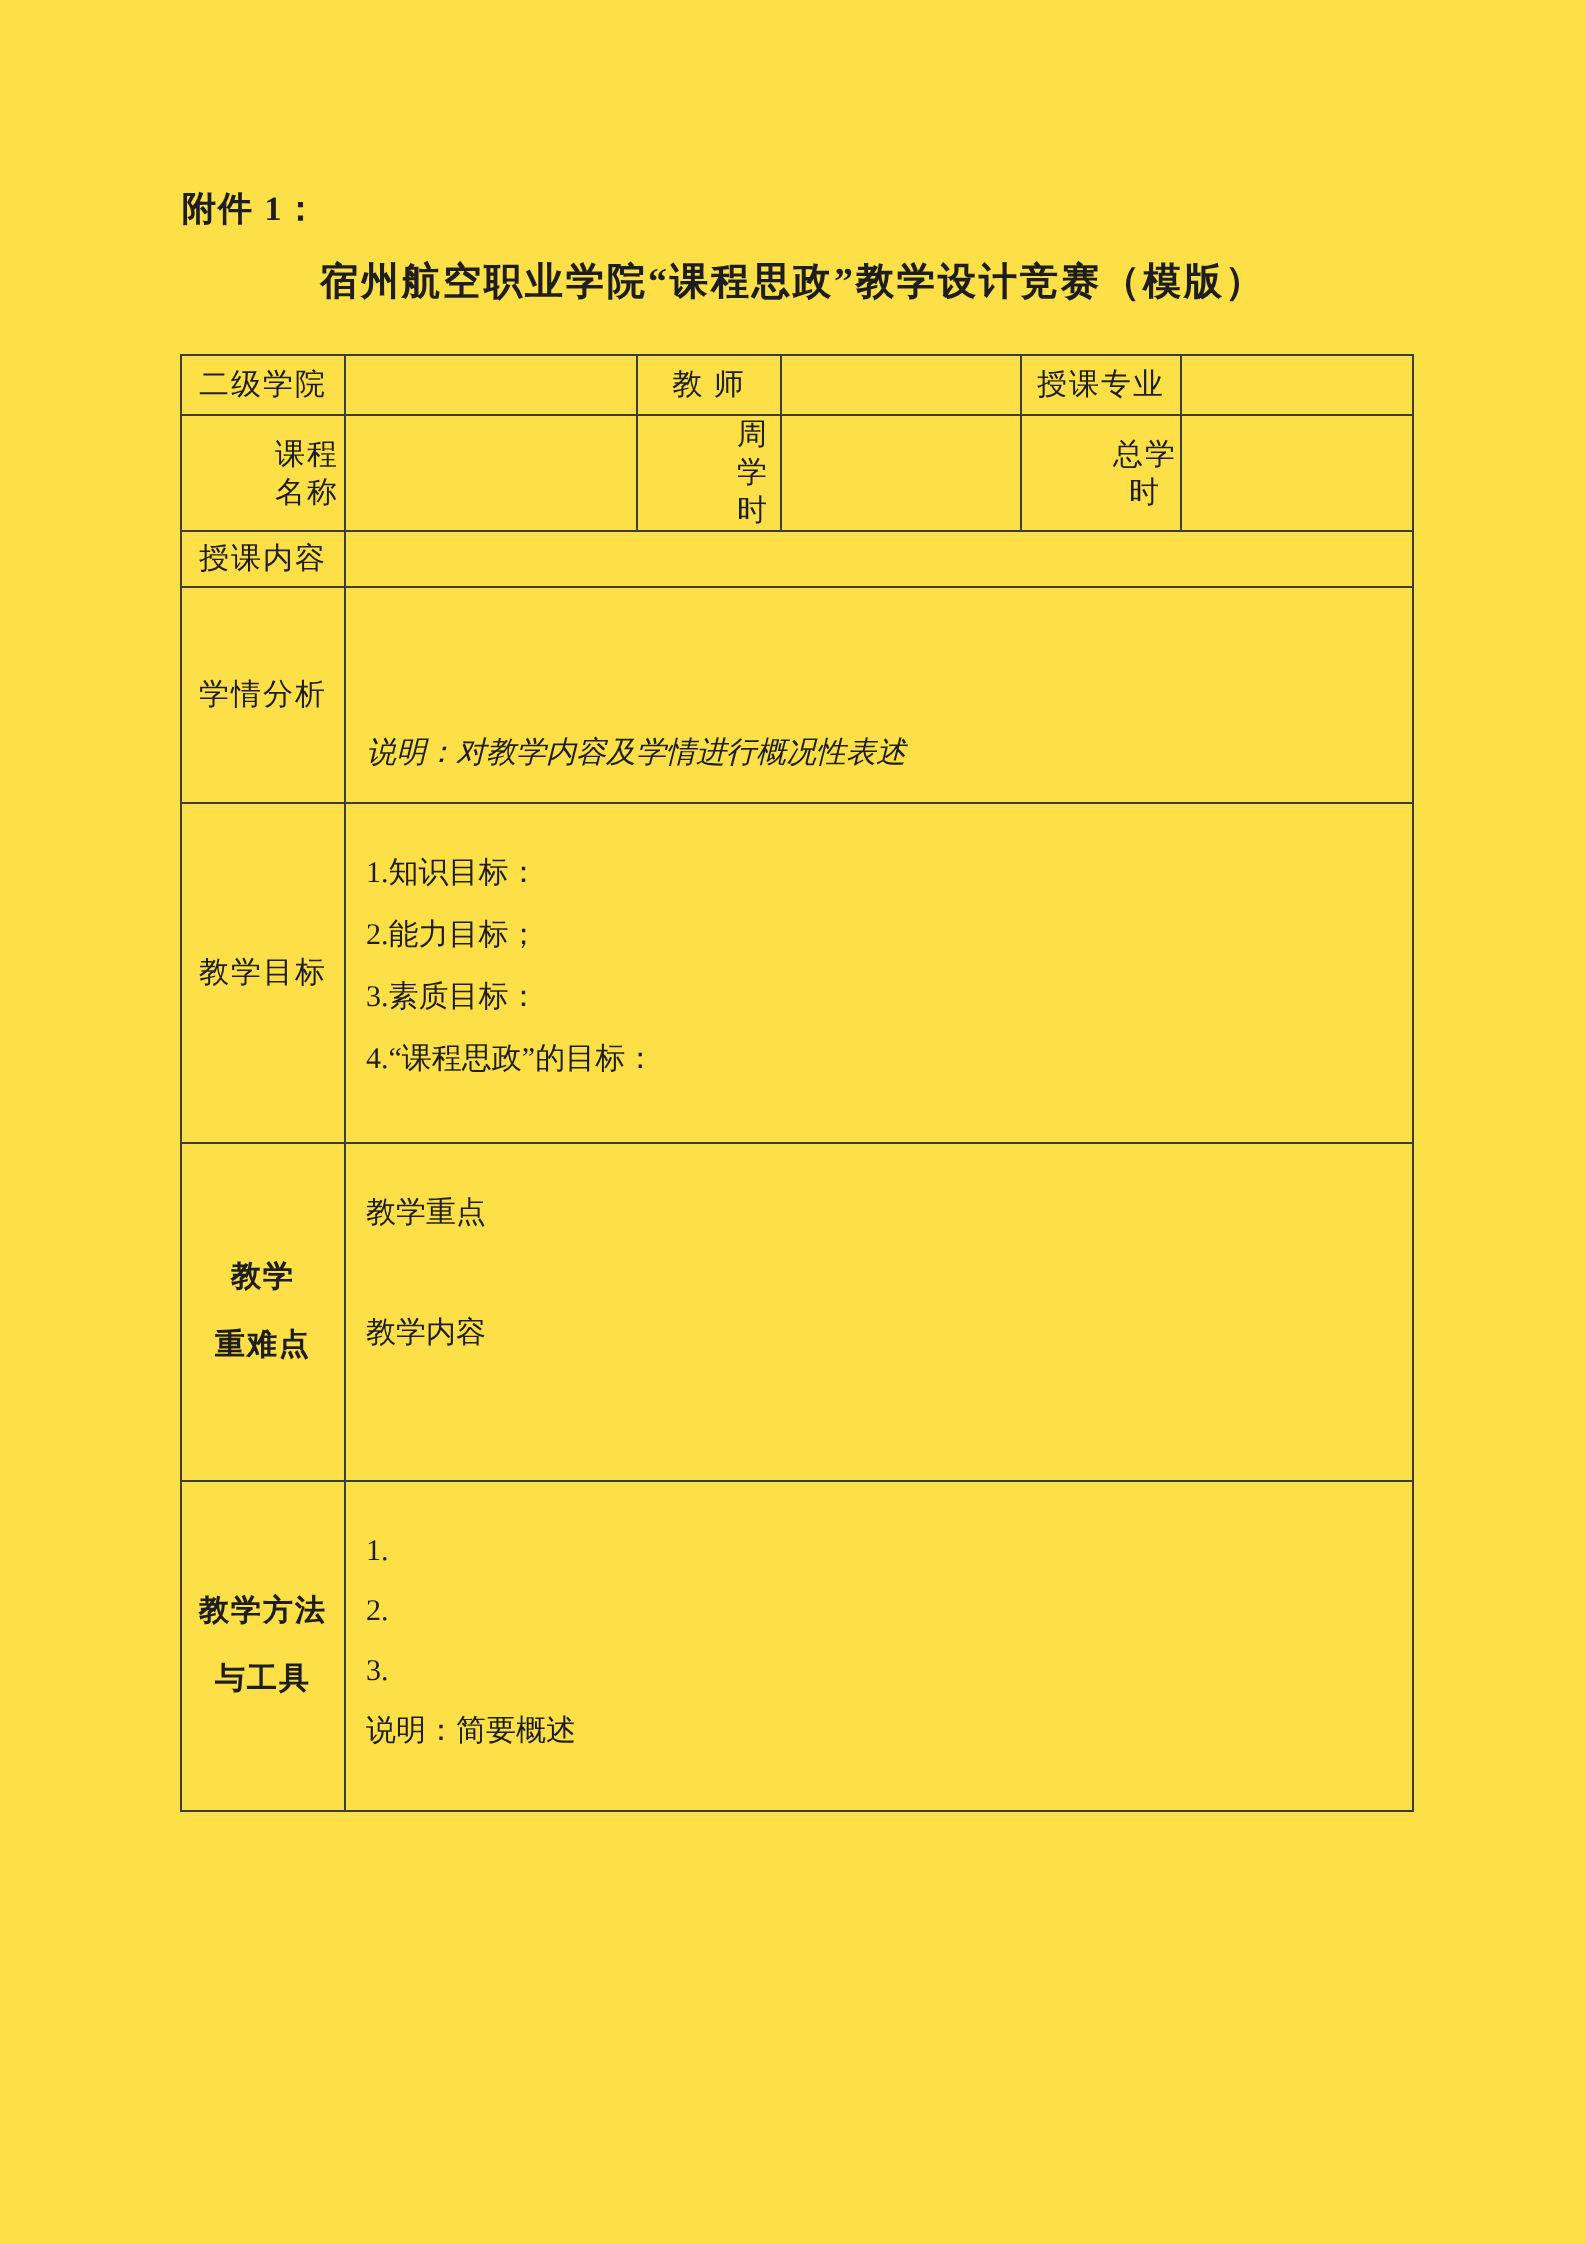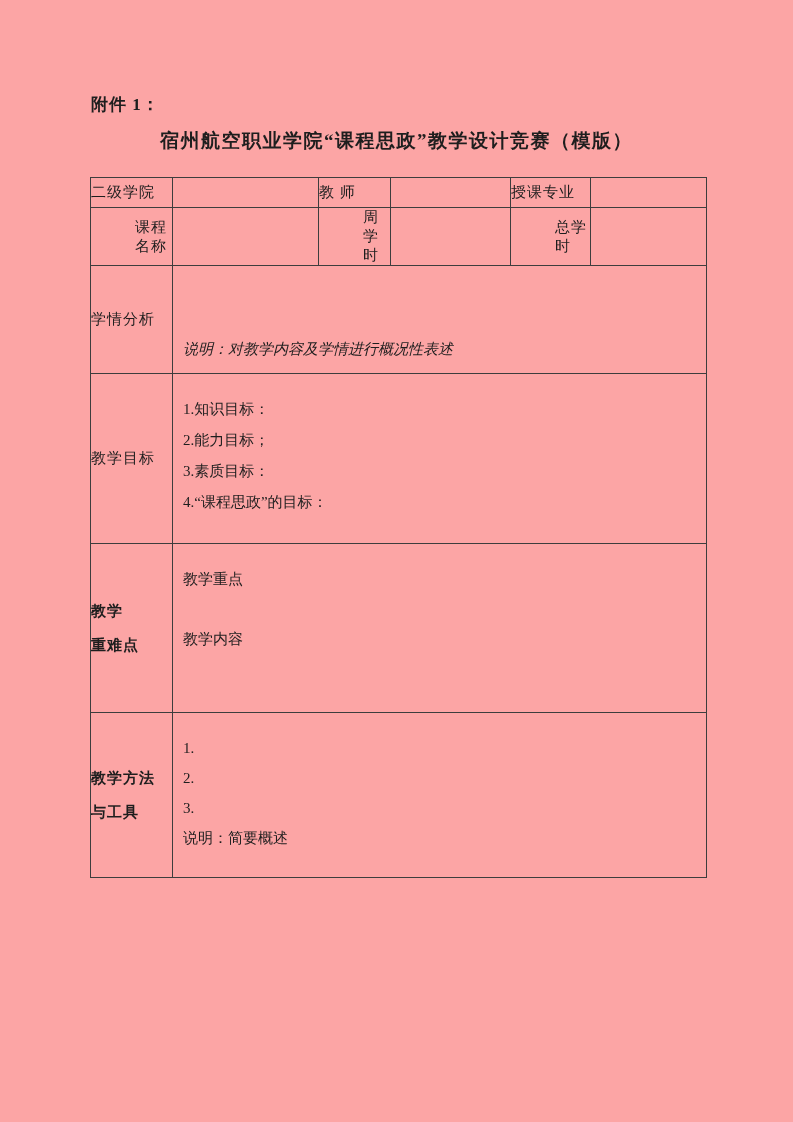--- a/index.html
+++ b/index.html
@@ -1,20 +1,20 @@
 <!DOCTYPE html>
 <html><head>
 <meta charset="utf-8">
 <style>
   html, body { margin: 0; padding: 0; background: #ffffff; }
   .page {
     position: relative;
     width: 793px;
     height: 1122px;
-    background: #fca5a5;
+    background: #fde047;
     font-family: "Liberation Serif", serif;
     color: #1e1e1e;
     overflow: hidden;
   }
   .attachment-label {
     position: absolute;
     left: 91px;
     top: 93px;
     font-size: 17px;
     font-weight: bold;
@@ -39,20 +39,21 @@
     table-layout: fixed;
   }
   .form td {
     border: 1px solid #3d3d3d;
     font-size: 15px;
     padding: 0;
     vertical-align: middle;
     overflow: hidden;
   }
   td.lbl {
+    text-align: center;
     letter-spacing: 1px;
   }
   td.lbl .ln { line-height: 34px; font-weight: bold; }
   td.content {
     vertical-align: top;
     padding: 20px 10px;
   }
   td.content-bottom {
     vertical-align: bottom;
     padding: 0 10px 14px 10px;
@@ -103,20 +104,24 @@
 
       <tr class="r-info-2">
         <td class="lbl">课程名称</td>
         <td class="val"></td>
         <td class="lbl">周学时</td>
         <td class="val"></td>
         <td class="lbl">总学时</td>
         <td class="val"></td>
       </tr>
 
+      <tr class="r-shouke">
+        <td class="lbl">授课内容</td>
+        <td class="val" colspan="5"></td>
+      </tr>
 
       <tr class="r-xueqing">
         <td class="lbl">学情分析</td>
         <td class="content-bottom" colspan="5">
           <div class="note-line">说明：对教学内容及学情进行概况性表述</div>
         </td>
       </tr>
 
       <tr class="r-mubiao">
         <td class="lbl">教学目标</td>

